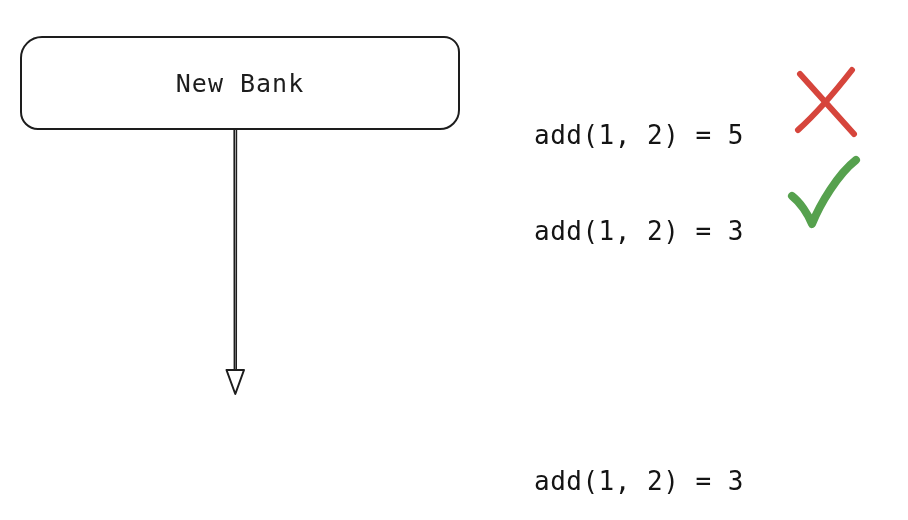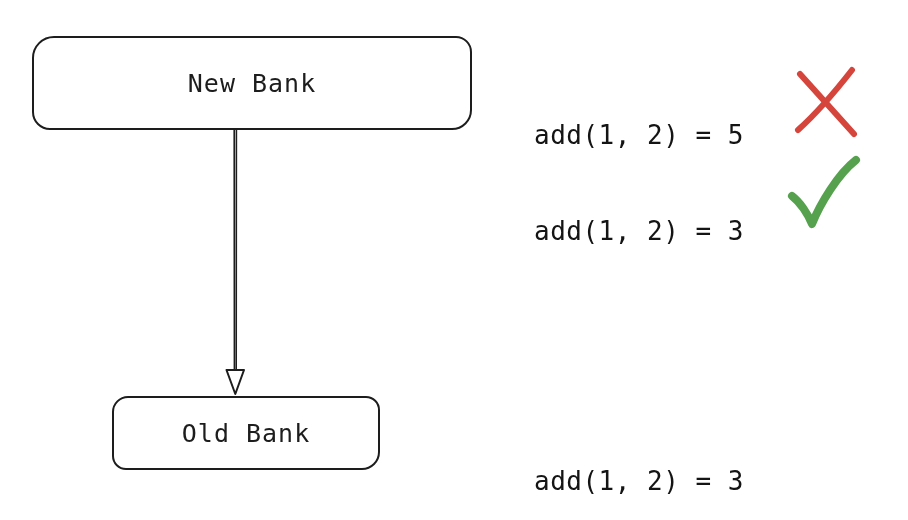--- a/index.html
+++ b/index.html
@@ -25,21 +25,21 @@
     justify-content: center;
     box-sizing: border-box;
   }
   .node-label {
     font-size: 25px;
     color: #1d1d1d;
     letter-spacing: 1px;
     white-space: nowrap;
   }
   .node-new-bank {
-    left: 32px;
+    left: 20px;
     top: 36px;
     width: 440px;
     height: 94px;
     
     border-radius: 22px 16px 20px 18px;
   }
   .node-old-bank {
     left: 112px;
     top: 396px;
     width: 268px;
@@ -82,23 +82,20 @@
   </div>
 
   <svg class="connector" viewBox="0 0 34 270" aria-hidden="true">
 
     <path d="M16.2 0 C 16.6 80, 16.0 160, 16.4 242" fill="none" stroke="#1d1d1d" stroke-width="1.6"></path>
     <path d="M18.4 0 C 18.0 80, 18.6 160, 18.2 242" fill="none" stroke="#1d1d1d" stroke-width="1.6"></path>
 
     <path d="M17.3 266 L 8.5 242 L 26 242 Z" fill="#ffffff" stroke="#1d1d1d" stroke-width="2" stroke-linejoin="round"></path>
   </svg>
 
-  <div class="node node-old-bank">
-    <span class="node-label">Old Bank</span>
-  </div>
 
   <div class="annotation-text anno-1">add(1, 2) = 5</div>
 
   <svg class="mark mark-cross" viewBox="0 0 82 84" aria-hidden="true">
     <path d="M14 14 C 30 32, 50 54, 68 74" fill="none" stroke="#d6453c" stroke-width="6" stroke-linecap="round"></path>
     <path d="M66 10 C 52 28, 32 52, 12 70" fill="none" stroke="#d6453c" stroke-width="6" stroke-linecap="round"></path>
   </svg>
 
   <div class="annotation-text anno-2">add(1, 2) = 3</div>
 

